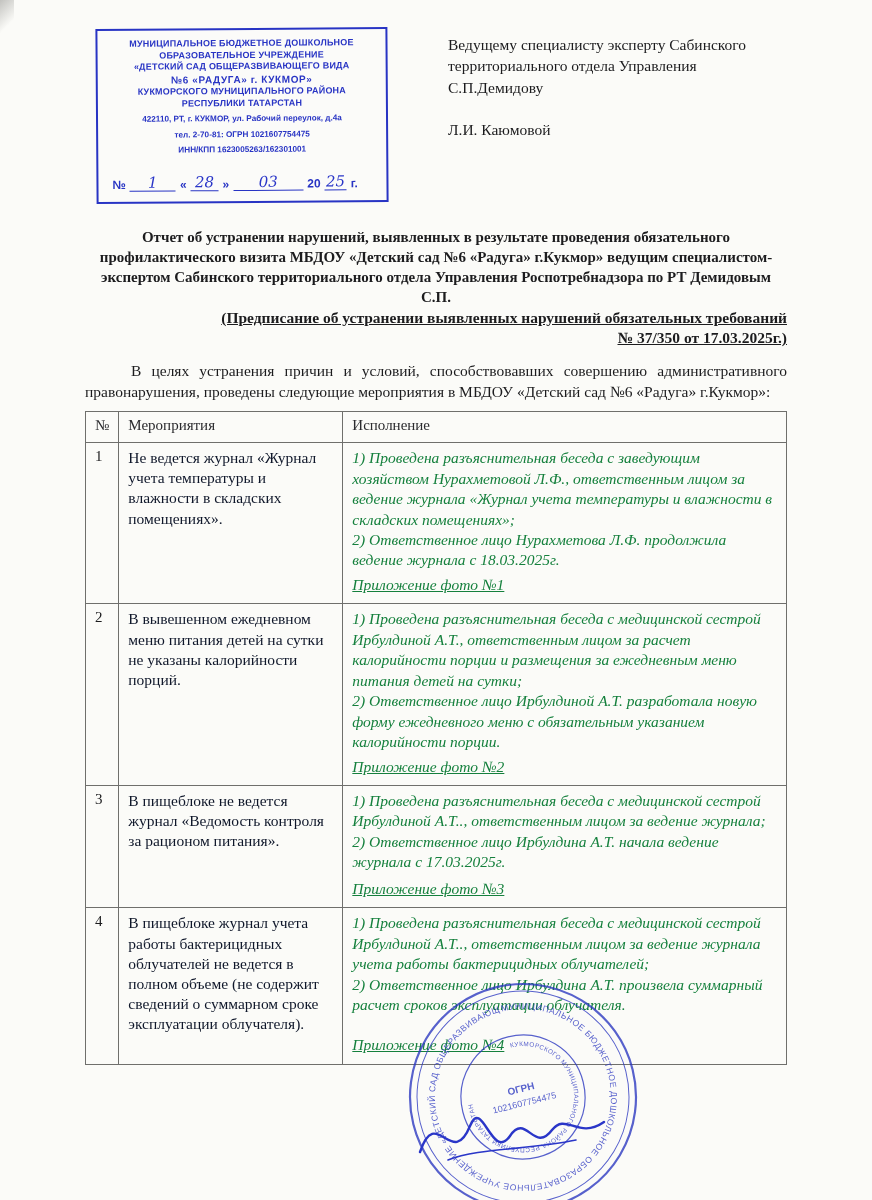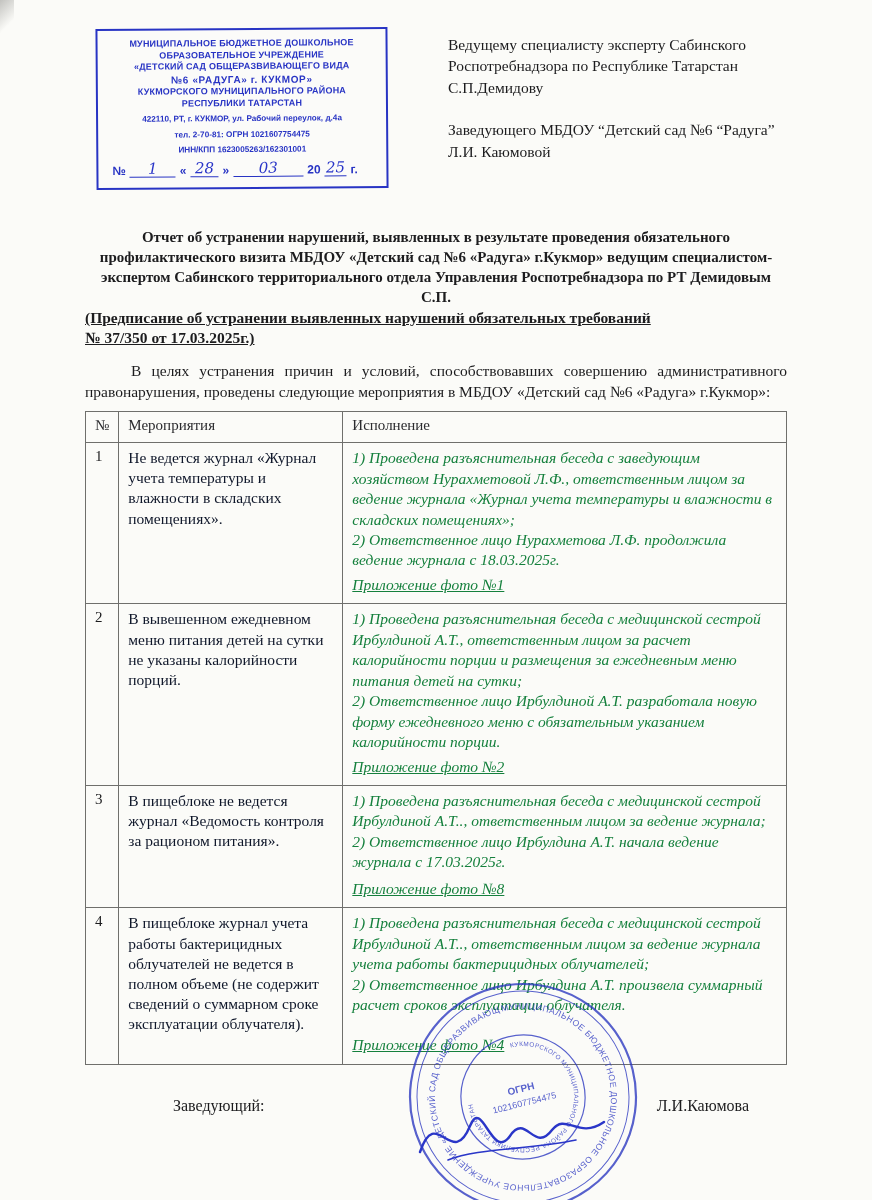--- a/index.html
+++ b/index.html
@@ -48,21 +48,21 @@
     font-size:15.5px;line-height:1.38;
   }
   .addressee .from{margin-top:21px;}
 
   
   .content{position:absolute;left:85px;right:85px;top:228px;}
   .title{
     text-align:center;font-weight:bold;font-size:15px;line-height:1.33;
   }
   .title-underlined{
-    text-align:left;font-weight:bold;font-size:15.5px;line-height:1.33;
+    text-align:right;font-weight:bold;font-size:15.5px;line-height:1.33;
     text-decoration:underline;
   }
   .intro{
     margin-top:12px;font-size:15.5px;line-height:1.33;
     text-align:justify;text-indent:46px;
   }
 
   table.viol{
     margin-top:9px;width:100%;border-collapse:collapse;
     font-size:15px;
@@ -122,33 +122,32 @@
   <div class="lh-line">РЕСПУБЛИКИ ТАТАРСТАН</div>
   <div class="lh-addr">422110, РТ, г. КУКМОР, ул. Рабочий переулок, д.4а</div>
   <div class="lh-addr">тел. 2-70-81: ОГРН 1021607754475</div>
   <div class="lh-addr">ИНН/КПП 1623005263/162301001</div>
   <div class="lh-numrow">
     <span>№</span>
     <span class="blank" style="width:46px;"><span class="hand">1</span></span>
     <span>«</span>
     <span class="blank" style="width:28px;"><span class="hand">28</span></span>
     <span>»</span>
-    <span class="blank" style="width:70px;"><span class="hand">03</span></span>
+    <span class="blank" style="width:70px;margin-top:14px;"><span class="hand">03</span></span>
     <span>20</span>
       <span class="blank" style="width:22px;"><span class="hand">25</span></span>
       <span>г.</span>
   </div>
 </div>
 
 <div class="addressee">
   <div>Ведущему специалисту эксперту Сабинского</div>
-  <div>Роспотребнадзора по Республике Татарстан</div>
+  <div>территориального отдела Управления</div>
   <div>С.П.Демидову</div>
   <div class="from">
-    <div>Заведующего МБДОУ “Детский сад №6 “Радуга”</div>
     <div>Л.И. Каюмовой</div>
   </div>
 </div>
 
 <div class="content">
   <div class="title">Отчет об устранении нарушений, выявленных в результате проведения обязательного профилактического визита МБДОУ «Детский сад №6 «Радуга» г.Кукмор» ведущим специалистом-экспертом Сабинского территориального отдела Управления Роспотребнадзора по РТ Демидовым С.П.</div>
   <div class="title-underlined">(Предписание об устранении выявленных нарушений обязательных требований</div>
   <div class="title-underlined">№ 37/350 от 17.03.2025г.)</div>
 
   <div class="intro">В целях устранения причин и условий, способствовавших совершению административного правонарушения, проведены следующие мероприятия в МБДОУ «Детский сад №6 «Радуга» г.Кукмор»:</div>
@@ -182,39 +181,35 @@
 2) Ответственное лицо Ирбулдиной А.Т. разработала новую форму ежедневного меню с обязательным указанием калорийности порции.</div>
         <div class="attachment">Приложение фото №2</div>
       </td>
     </tr>
     <tr class="r3">
       <td class="num">3</td>
       <td class="measure">В пищеблоке не ведется журнал «Ведомость контроля за рационом питания».</td>
       <td class="exec">
         <div class="exec-body">1) Проведена разъяснительная беседа с медицинской сестрой Ирбулдиной А.Т.., ответственным лицом за ведение журнала;
 2) Ответственное лицо Ирбулдина А.Т. начала ведение журнала с 17.03.2025г.</div>
-        <div class="attachment">Приложение фото №8</div>
+        <div class="attachment">Приложение фото №3</div>
       </td>
     </tr>
     <tr class="r4">
       <td class="num">4</td>
       <td class="measure">В пищеблоке журнал учета работы бактерицидных облучателей не ведется в полном объеме (не содержит сведений о суммарном сроке эксплуатации облучателя).</td>
       <td class="exec">
         <div class="exec-body">1) Проведена разъяснительная беседа с медицинской сестрой Ирбулдиной А.Т.., ответственным лицом за ведение журнала учета работы бактерицидных облучателей;
 2) Ответственное лицо Ирбулдина А.Т. произвела суммарный расчет сроков эксплуатации облучателя.</div>
         <div class="attachment">Приложение фото №4</div>
       </td>
     </tr>
   </tbody>
     </table>
 
-  <div class="footer">
-    <span class="pos">Заведующий:</span>
-    <span class="name">Л.И.Каюмова</span>
-  </div>
 </div>
 
 <svg class="seal" viewBox="0 0 250 250">
   <circle cx="125" cy="125" r="113" fill="none" stroke="#2a36c0" stroke-width="2.2"></circle>
   <circle cx="125" cy="125" r="106" fill="none" stroke="#2a36c0" stroke-width="1"></circle>
   <circle cx="125" cy="125" r="62" fill="none" stroke="#2a36c0" stroke-width="1.2"></circle>
   <defs>
     <path id="sealOuterPath" d="M125,37 a88,88 0 1,1 -0.02,0" fill="none"></path>
     <path id="sealInnerPath" d="M125,74 a51,51 0 1,1 -0.02,0" fill="none"></path>
   </defs>

